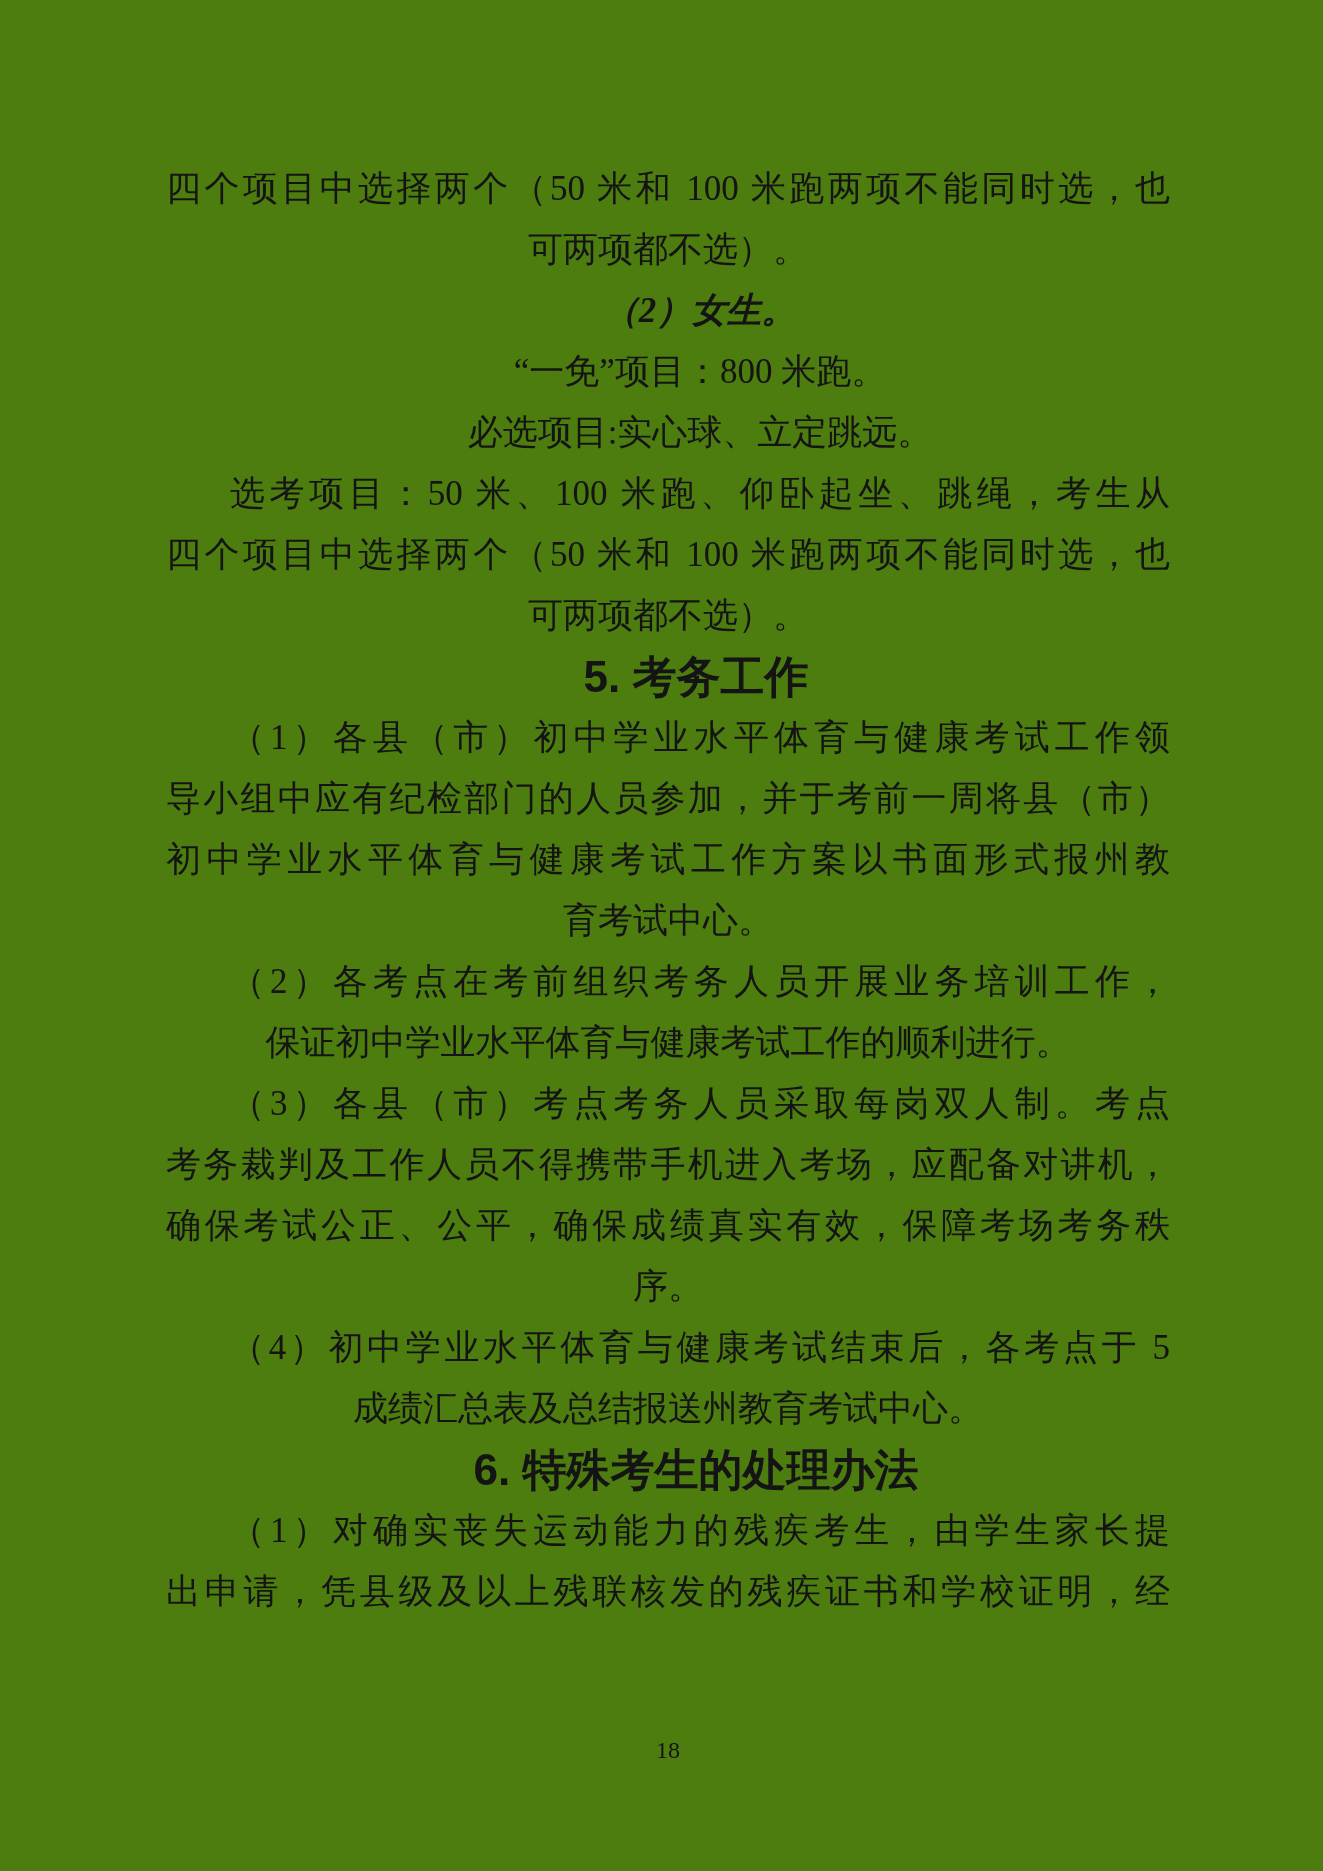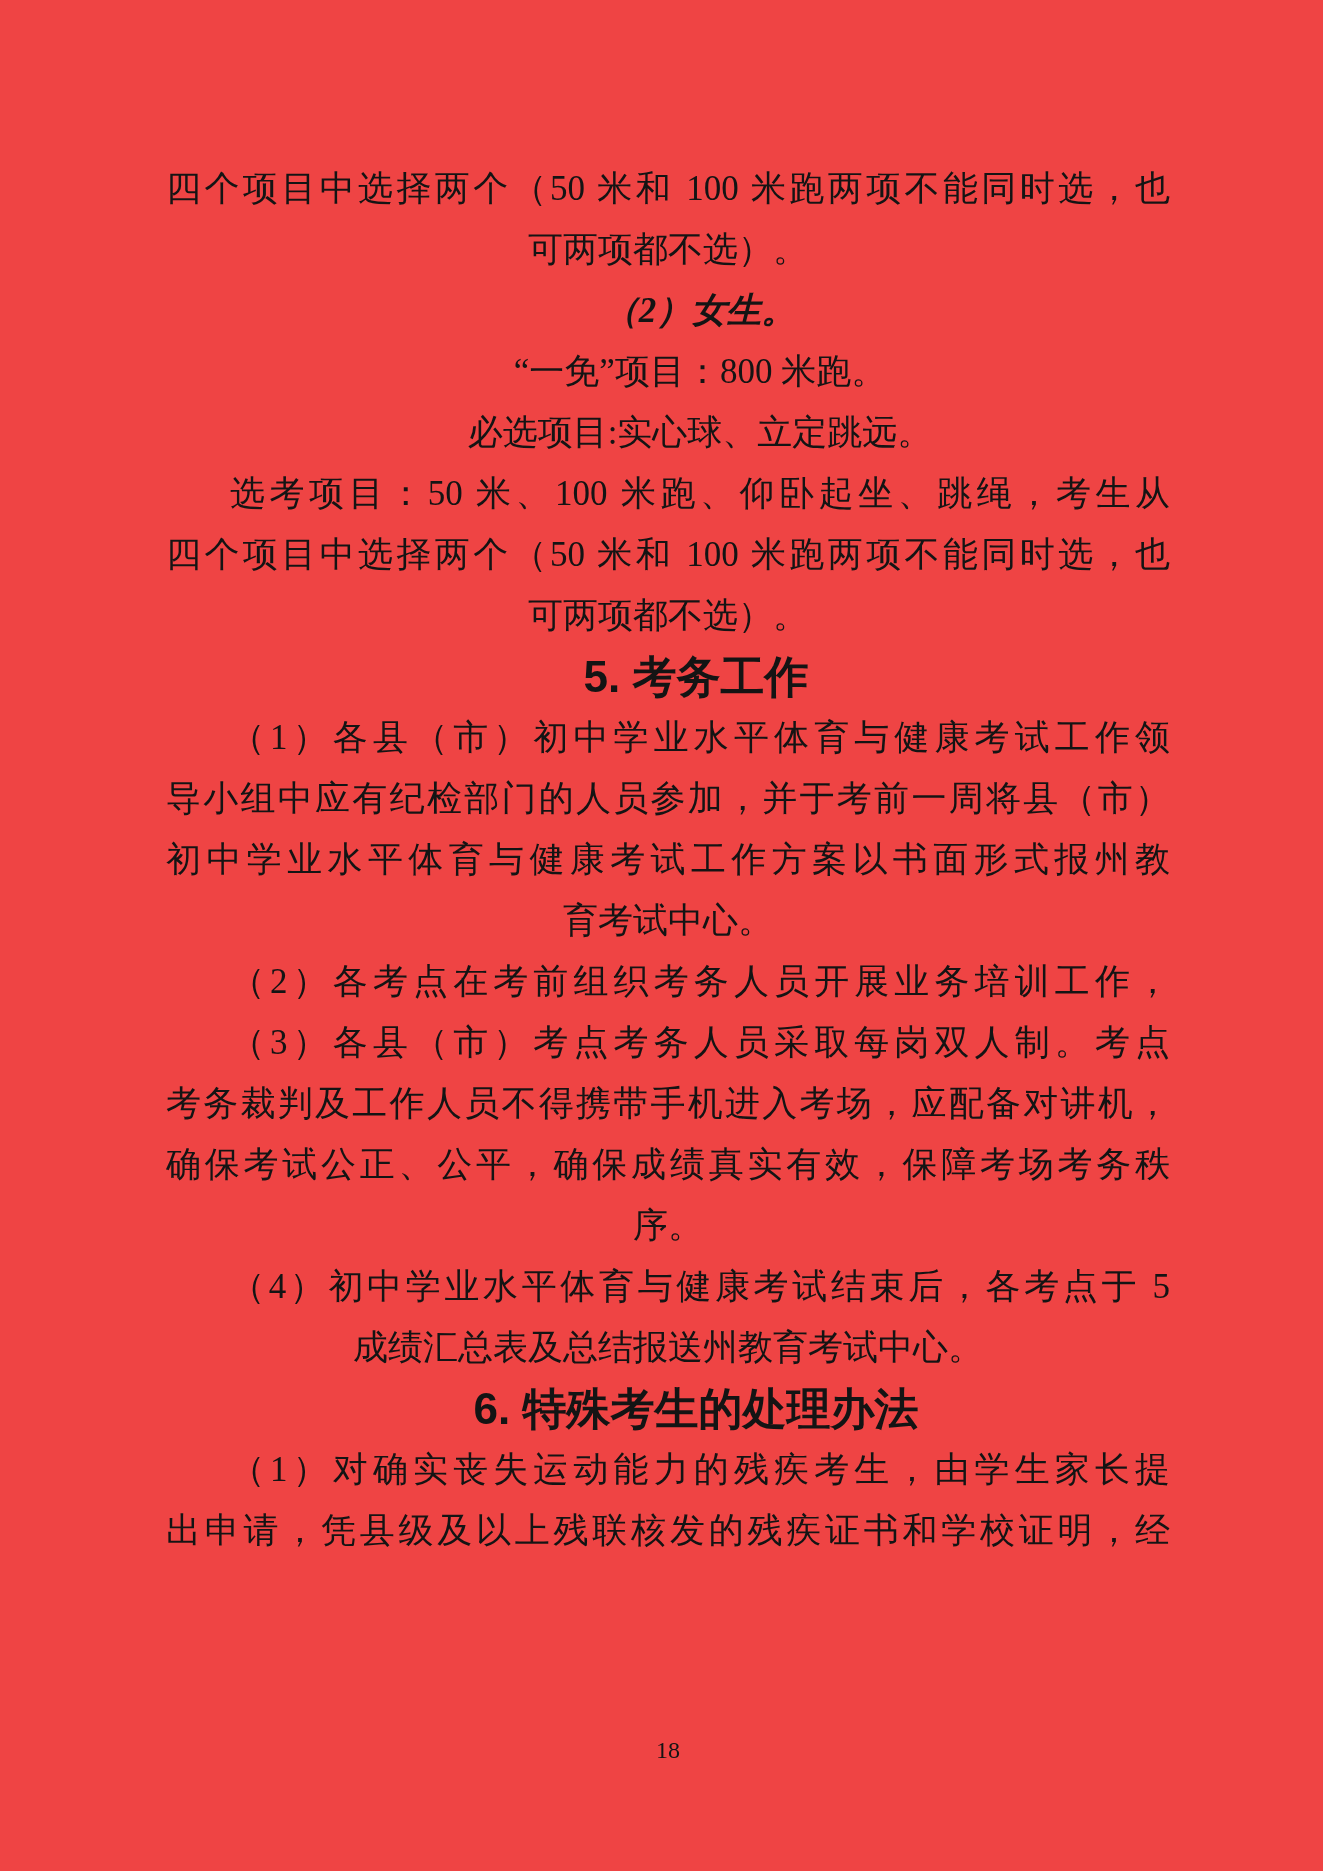--- a/index.html
+++ b/index.html
@@ -4,21 +4,21 @@
 <style>
   html, body {
     margin: 0;
     padding: 0;
     background: #ffffff;
   }
   .page {
     position: relative;
     width: 1323px;
     height: 1871px;
-    background: #ef4444;
+    background: #4d7c0f;
     overflow: hidden;
     font-family: "Liberation Serif", serif;
     color: #141414;
   }
   .text-block {
     position: absolute;
     left: 166px;
     top: 158px;
     width: 1004px;
   }
@@ -77,20 +77,21 @@
     <div class="line indent">必选项目:实心球、立定跳远。</div>
     <div class="line indent fill">选考项目：50 米、100 米跑、仰卧起坐、跳绳，考生从</div>
     <div class="line fill">四个项目中选择两个（50 米和 100 米跑两项不能同时选，也</div>
     <div class="line">可两项都不选）。</div>
     <div class="line h-sans">5. 考务工作</div>
     <div class="line indent fill">（1）各县（市）初中学业水平体育与健康考试工作领</div>
     <div class="line fill">导小组中应有纪检部门的人员参加，并于考前一周将县（市）</div>
     <div class="line fill">初中学业水平体育与健康考试工作方案以书面形式报州教</div>
     <div class="line">育考试中心。</div>
     <div class="line indent fill">（2）各考点在考前组织考务人员开展业务培训工作，</div>
+    <div class="line">保证初中学业水平体育与健康考试工作的顺利进行。</div>
     <div class="line indent fill">（3）各县（市）考点考务人员采取每岗双人制。考点</div>
     <div class="line fill">考务裁判及工作人员不得携带手机进入考场，应配备对讲机，</div>
     <div class="line fill">确保考试公正、公平，确保成绩真实有效，保障考场考务秩</div>
     <div class="line">序。</div>
     <div class="line indent fill">（4）初中学业水平体育与健康考试结束后，各考点于 5</div>
     <div class="line">成绩汇总表及总结报送州教育考试中心。</div>
     <div class="line h-sans">6. 特殊考生的处理办法</div>
     <div class="line indent fill">（1）对确实丧失运动能力的残疾考生，由学生家长提</div>
     <div class="line fill">出申请，凭县级及以上残联核发的残疾证书和学校证明，经</div>
   </div>

